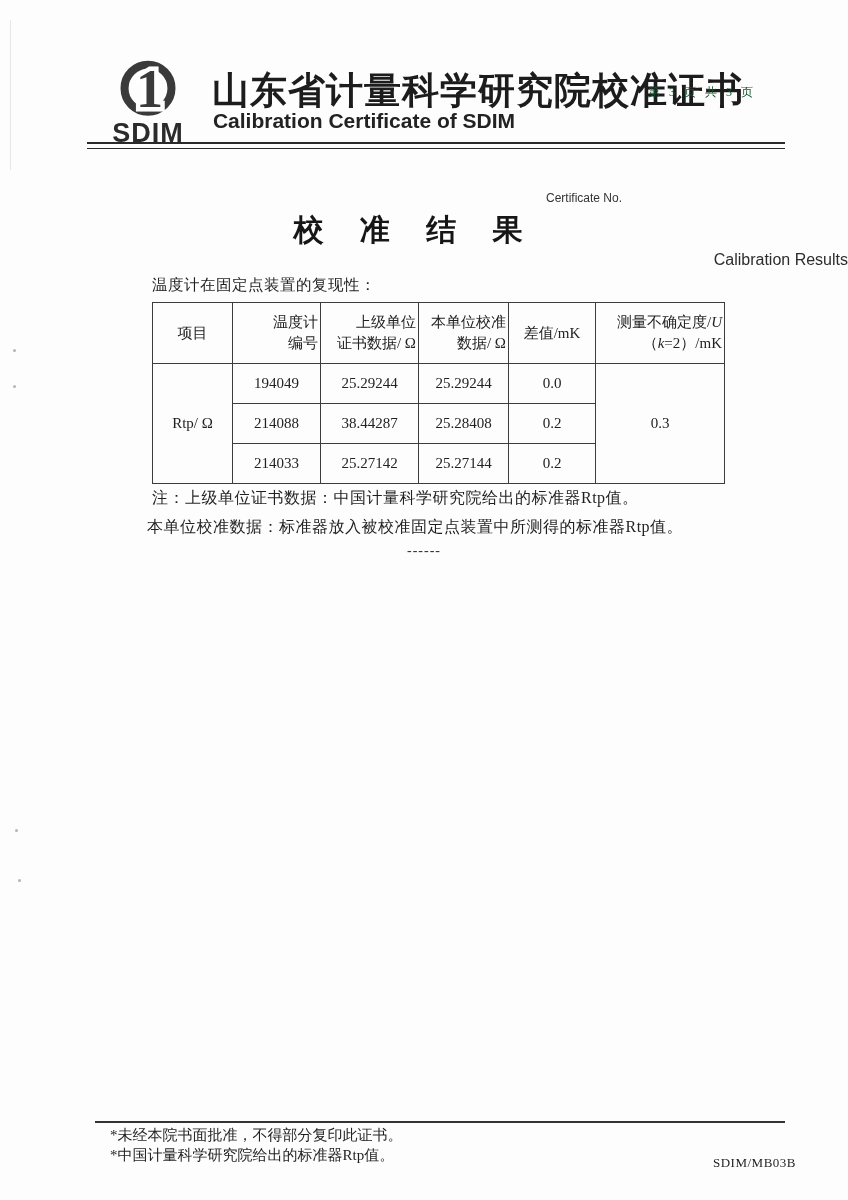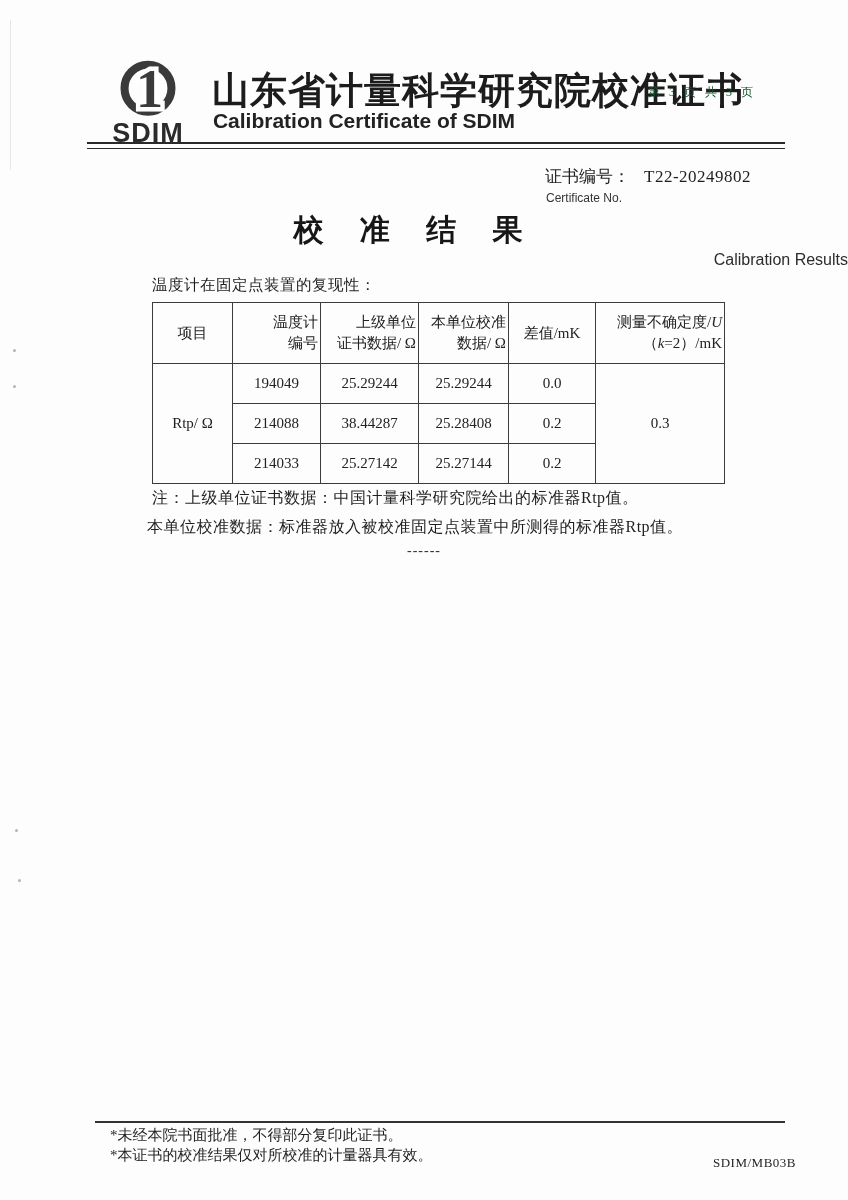--- a/index.html
+++ b/index.html
@@ -80,23 +80,20 @@
       </svg>
     </span>
     <div class="logo-text">SDIM</div>
   </div>
 
   <div class="title-zh">山东省计量科学研究院校准证书</div>
   <div class="page-indicator">第 3 页 共 3 页</div>
   <div class="title-en">Calibration Certificate of SDIM</div>
   <div class="double-rule"></div>
 
-  <div class="cert-row">
-    <span>证书编号：</span><span class="num">T22-20249802</span>
-  </div>
   <div class="cert-en">Certificate No.</div>
 
   <div class="sec-title">校 准 结 果</div>
   <div class="sec-sub">Calibration Results</div>
   <div class="intro">温度计在固定点装置的复现性：</div>
 
   <div class="tbl-wrap">
     <table class="results">
       <colgroup>
         <col style="width:80px">
@@ -152,16 +149,16 @@
       </tbody>
     </table>
   </div>
 
   <div class="note1">注：上级单位证书数据：中国计量科学研究院给出的标准器Rtp值。</div>
   <div class="note2">本单位校准数据：标准器放入被校准固定点装置中所测得的标准器Rtp值。</div>
   <div class="dashes">------</div>
 
   <div class="footer-rule"></div>
   <div class="foot1">*未经本院书面批准，不得部分复印此证书。</div>
-  <div class="foot2">*本证书的校准结果仅对所校准的计量器具有效。</div>
+  <div class="foot2">*中国计量科学研究院给出的标准器Rtp值。</div>
   <div class="form-code">SDIM/MB03B</div>
 
 </div>
 
 </body></html>

